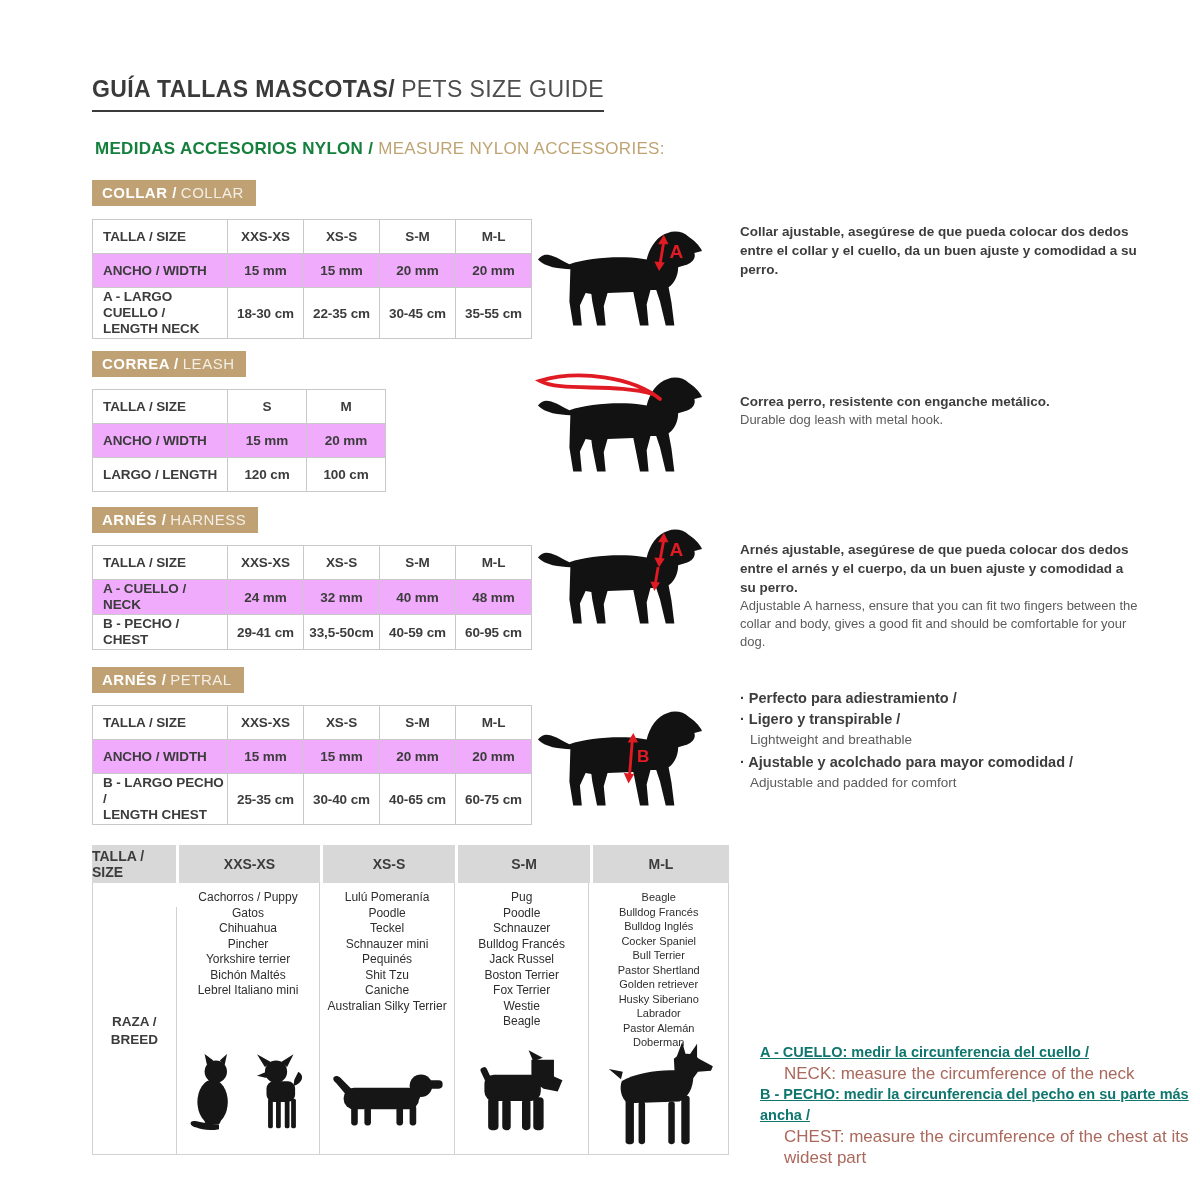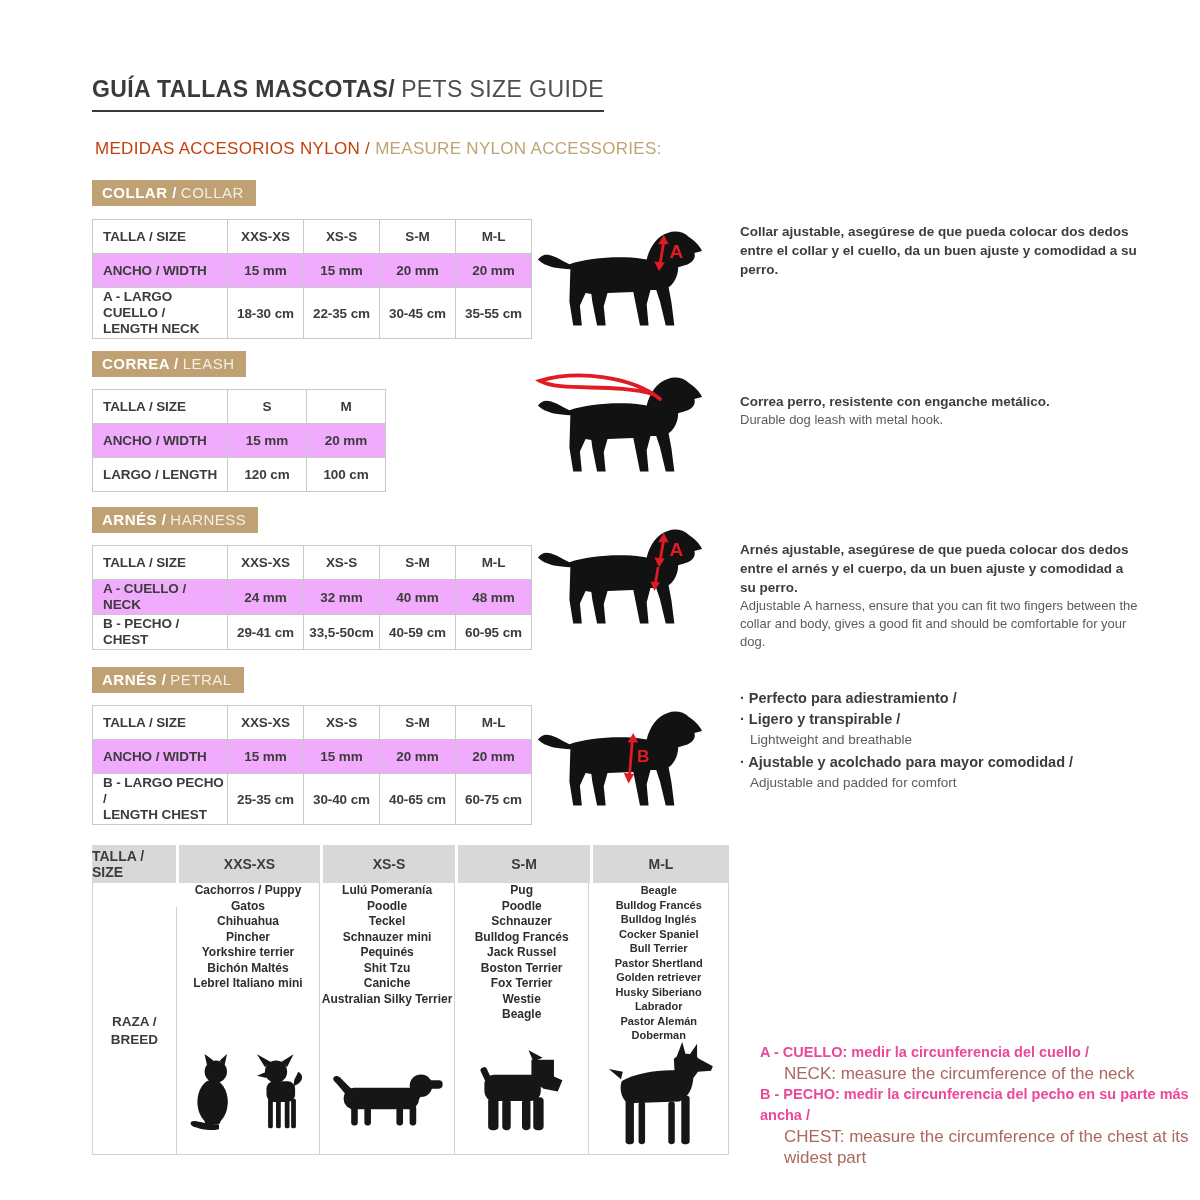--- a/index.html
+++ b/index.html
@@ -4,21 +4,21 @@
 <style>
   html,body{margin:0;padding:0;background:#fff;width:1200px;height:1200px;overflow:hidden;
             font-family:"Liberation Sans",sans-serif;-webkit-font-smoothing:antialiased;}
   .abs{position:absolute;}
   
   .title{font-size:23px;color:#3a3a3a;border-bottom:2px solid #3a3a3a;padding-bottom:7px;
          display:inline-block;letter-spacing:.4px;}
   .title .bold{font-weight:bold;}
   .title .light{font-weight:normal;color:#4d4d4d;margin-left:6px;}
   .subtitle{font-size:17px;letter-spacing:.3px;}
-  .subtitle .bold{font-weight:normal;color:#c2410c;}
+  .subtitle .bold{font-weight:bold;color:#15803d;}
   .subtitle .light{font-weight:normal;color:#bfa473;margin-left:5px;}
   
   .badge{background:#bfa173;color:#fff;font-weight:bold;font-size:15px;letter-spacing:.5px;
          display:inline-block;padding:4px 12px 5px 10px;}
   .badge .light{font-weight:normal;color:rgba(255,255,255,.82);margin-left:4px;}
   
   .mtable{border-collapse:collapse;table-layout:fixed;}
   .mtable td{border:1px solid #c9c9c9;font-size:13.5px;font-weight:bold;color:#3c3c3c;
              text-align:center;height:31px;padding:1px 2px;letter-spacing:-.1px;}
   .mtable td.lbl{text-align:left;padding-left:10px;width:122px;white-space:pre-line;line-height:16px;}
@@ -36,27 +36,27 @@
   
   .bhead{display:flex;}
   .bhead .hcell{background:#d8d8d8;height:38px;display:flex;align-items:center;justify-content:center;
                 font-weight:bold;font-size:14px;color:#3c3c3c;box-sizing:border-box;margin-right:3px;}
   .bhead .hcell:last-child{margin-right:0;}
   .bbody{display:flex;border:1px solid #d2d2d2;border-top:none;box-sizing:border-box;height:272px;}
   .bcell{position:relative;box-sizing:border-box;border-right:1px solid #d2d2d2;}
   .bcell:last-child{border-right:none;}
   .raza{display:flex;align-items:center;justify-content:center;font-weight:bold;font-size:13.5px;
         color:#3c3c3c;text-align:center;white-space:pre-line;line-height:18px;margin-top:24px;}
-  .breeds{text-align:center;font-weight:bold;font-size:12px;line-height:15.5px;color:#2e2e2e;}
+  .breeds{padding-top:7px;text-align:center;font-weight:normal;font-size:12px;line-height:15.5px;color:#2e2e2e;}
   .breeds.small{font-size:11px;line-height:14.5px;}
   .sil{position:absolute;}
   .sil path,.sil rect,.sil circle,.sil ellipse,.sil polygon{fill:#161616;}
   
   .notes{width:430px;}
-  .notes .es{color:#ec4899;font-weight:bold;font-size:14.5px;line-height:21px;}
+  .notes .es{color:#0f766e;font-weight:bold;font-size:14.5px;line-height:21px;text-decoration:underline;}
   .notes .en{color:#ab685c;font-weight:normal;font-size:17px;line-height:21px;padding-left:24px;}
   .red{fill:#e01b24;}
   .redstroke{stroke:#e01b24;fill:none;}
   .ann{font-weight:bold;font-family:"Liberation Sans",sans-serif;}
 </style>
 </head>
 <body>
 
 <svg width="0" height="0" style="position:absolute">
   <symbol id="dog-sil" viewBox="0 0 180 130">

